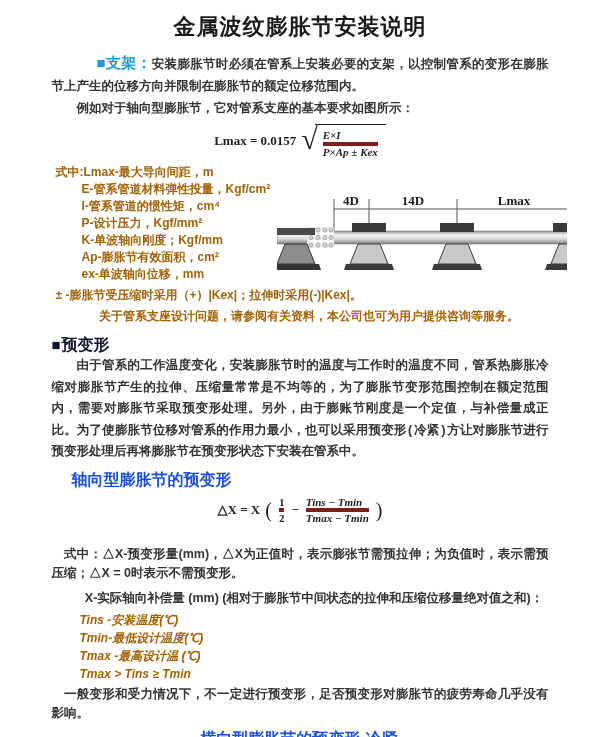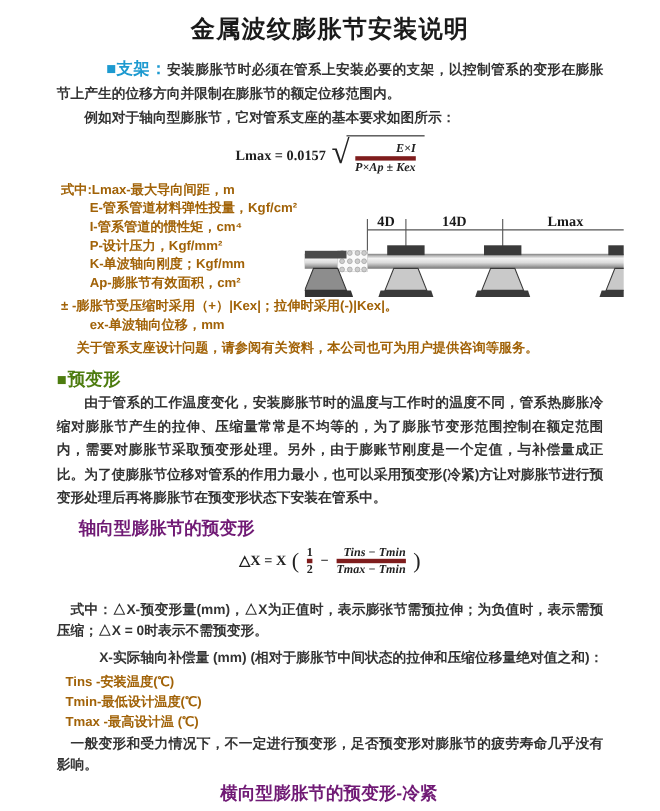--- a/index.html
+++ b/index.html
@@ -23,57 +23,57 @@
   .p-body{
     margin:0 18px;
     font-size:12.5px;
     line-height:22px;
     font-weight:600;
     text-align:justify;
     color:#333;
   }
   .p1{margin-top:10px;text-indent:3.6em;}
   .example{text-indent:2em;}
-  .indent2{text-indent:2em;}
+  .indent2{text-indent:2em;font-family:Liberation Mono, monospace;}
   .indent1{text-indent:1em;margin-top:20px;}
   .sec-head{
     margin:10px 18px 0 18px;
     font-size:16px;
     font-weight:700;
-    color:#4d7c0f;
+    color:#0f172a;
   }
   .sec-head .marker{font-size:15px;margin-right:1px;}
   .inline-head{
     color:#1d9ad0;
     font-size:15px;
     font-weight:700;
   }
   .sub-head{
     margin:6px 18px 0 38px;
     font-size:16px;
     font-weight:700;
-    color:#701a75;
+    color:#1d4ed8;
   }
   .sub-head.lateral{margin-left:16px;text-align:center;}
   
   .formula{
     display:flex;
     justify-content:center;
     align-items:center;
     gap:5px;
     margin:5px 0;
     font-family:"Liberation Serif",serif;
     font-weight:700;
     color:#222;
     font-size:13px;
   }
   .frac{
     display:inline-flex;
     flex-direction:column;
-    text-align:right;
+    text-align:left;
     line-height:1.15;
     font-size:11px;
     padding:0 2px;
     font-style:italic;
   }
   .frac .den{border-top:4px solid #7f1d1d;}
   .frac.plain{font-style:normal;}
   .sqrt{display:inline-flex;align-items:center;}
   .sqrt-rad{
     font-size:30px;
@@ -88,22 +88,22 @@
   .def-list{margin:6px 18px 0 18px;}
   .def{
     font-size:12px;
     line-height:17px;
     font-weight:600;
     color:#a16207;
   }
   .def.lv1{margin-left:4px;}
   .def.lv2{margin-left:30px;}
   .def.gap{margin-top:4px;}
-  .def.lv15{margin-left:18px;margin-top:4px;}
-  .temps .def{line-height:18px;margin-left:8px;}
+  .def.lv15{margin-left:18px;margin-top:4px;text-align:center;}
+  .temps .def{line-height:18px;margin-left:28px;font-style:italic;}
   .note-line{margin-top:0;}
   
   .diagram{
     position:absolute;
     left:243px;top:193px;
     width:352px;height:95px;
   }
   .diagram text{
     font-family:"Liberation Serif",serif;
     font-weight:700;
@@ -136,22 +136,22 @@
     </span>
   </div>
 
   <div class="def-list">
     <div class="def lv1">式中:Lmax-最大导向间距，m</div>
     <div class="def lv2">E-管系管道材料弹性投量，Kgf/cm²</div>
     <div class="def lv2">I-管系管道的惯性矩，cm⁴</div>
     <div class="def lv2">P-设计压力，Kgf/mm²</div>
     <div class="def lv2">K-单波轴向刚度；Kgf/mm</div>
     <div class="def lv2">Ap-膨胀节有效面积，cm²</div>
+    <div class="def lv2">ex-单波轴向位移，mm</div>
     <div class="def lv1 gap">± -膨胀节受压缩时采用（+）|Kex|；拉伸时采用(-)|Kex|。</div>
-    <div class="def lv2">ex-单波轴向位移，mm</div>
     <div class="def lv15">关于管系支座设计问题，请参阅有关资料，本公司也可为用户提供咨询等服务。</div>
   </div>
 
   <svg class="diagram" viewBox="0 0 352 95">
     <defs>
       <linearGradient id="pipeGrad" x1="0" y1="0" x2="0" y2="1">
         <stop offset="0" stop-color="#8d8d8d"></stop>
         <stop offset="0.3" stop-color="#f2f2f2"></stop>
         <stop offset="0.6" stop-color="#dcdcdc"></stop>
         <stop offset="1" stop-color="#7c7c7c"></stop>
@@ -228,26 +228,27 @@
     <span>−</span>
     <span class="frac">
       <span class="num">Tins − Tmin</span>
       <span class="den">Tmax − Tmin</span>
     </span>
     <span class="big-paren">)</span>
   </div>
 
   <p class="p-body indent1" style="line-height:19px">式中：△X-预变形量(mm)，△X为正值时，表示膨张节需预拉伸；为负值时，表示需预压缩；△X = 0时表示不需预变形。</p>
 
-  <p class="p-body" style="line-height:18px;margin-left:46px;margin-top:6px;text-align:right">X-实际轴向补偿量 (mm) (相对于膨胀节中间状态的拉伸和压缩位移量绝对值之和)：</p>
+  <p class="p-body" style="line-height:18px;margin-left:46px;margin-top:6px;text-align:center">X-实际轴向补偿量 (mm) (相对于膨胀节中间状态的拉伸和压缩位移量绝对值之和)：</p>
 
   <div class="def-list temps" style="margin-top:4px">
     <div class="def">Tins -安装温度(℃)</div>
     <div class="def">Tmin-最低设计温度(℃)</div>
     <div class="def">Tmax -最高设计温 (℃)</div>
+    <div class="def">Tmax &gt; Tins ≥ Tmin</div>
   </div>
 
   <p class="p-body indent1 note-line" style="line-height:19px;margin-top:2px">一般变形和受力情况下，不一定进行预变形，足否预变形对膨胀节的疲劳寿命几乎没有影响。</p>
 
   <div class="sub-head lateral">横向型膨胀节的预变形-冷紧</div>
 
   <div class="formula" style="margin-top:10px">
     <span>△Y =</span>
     <span class="frac plain">
       <span class="num">1</span>

